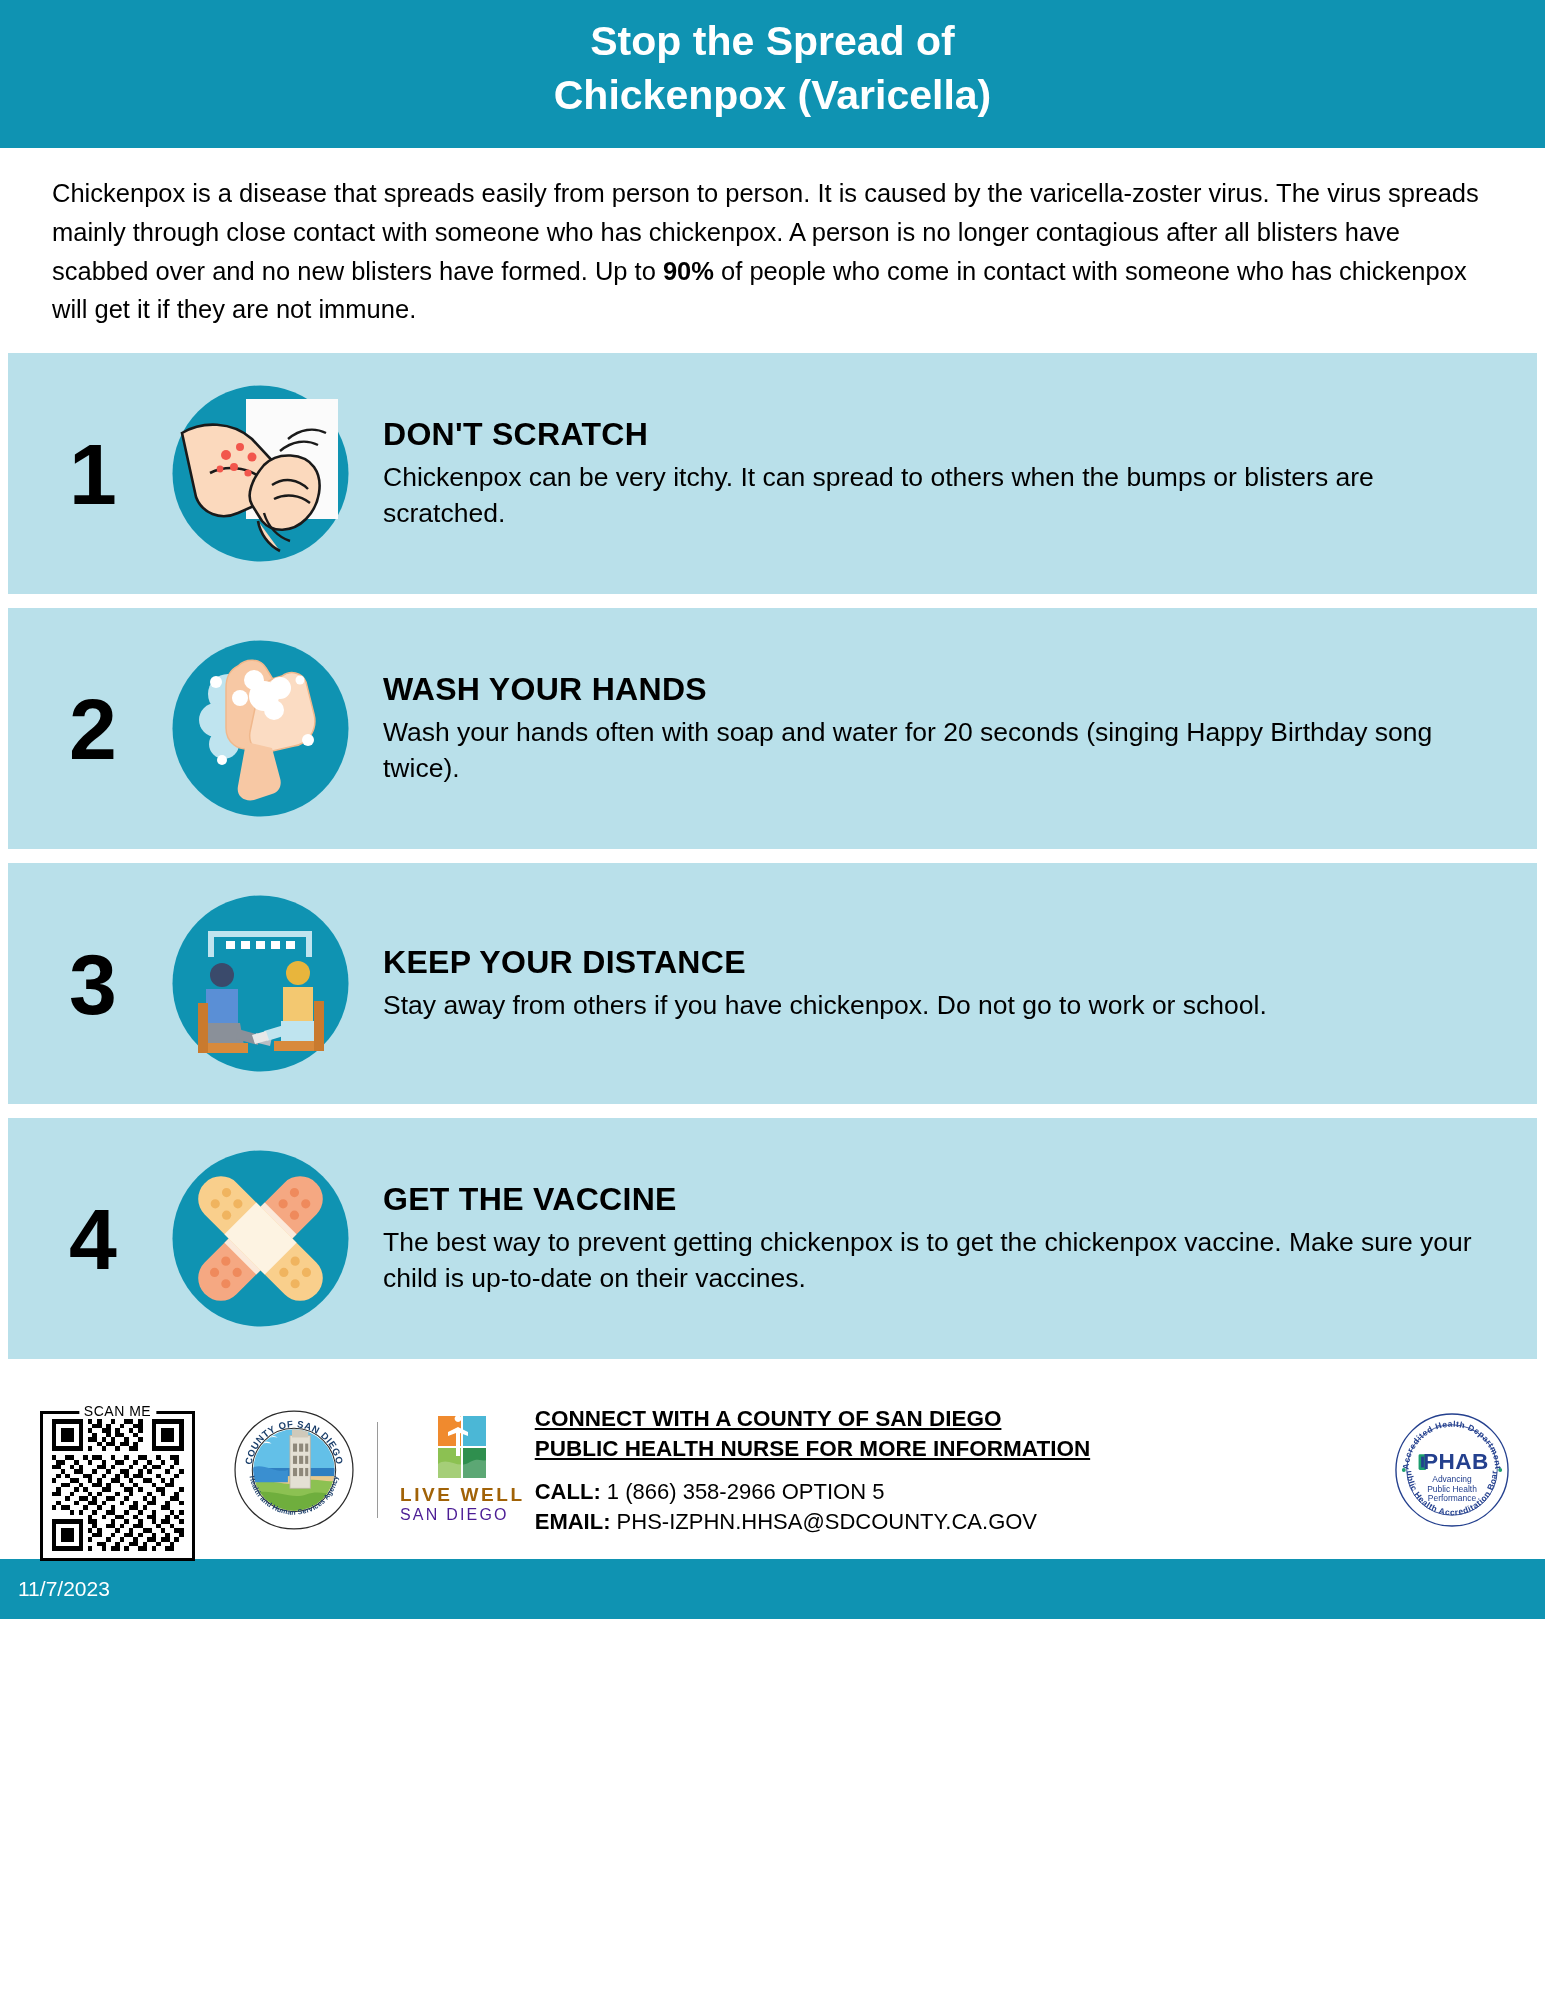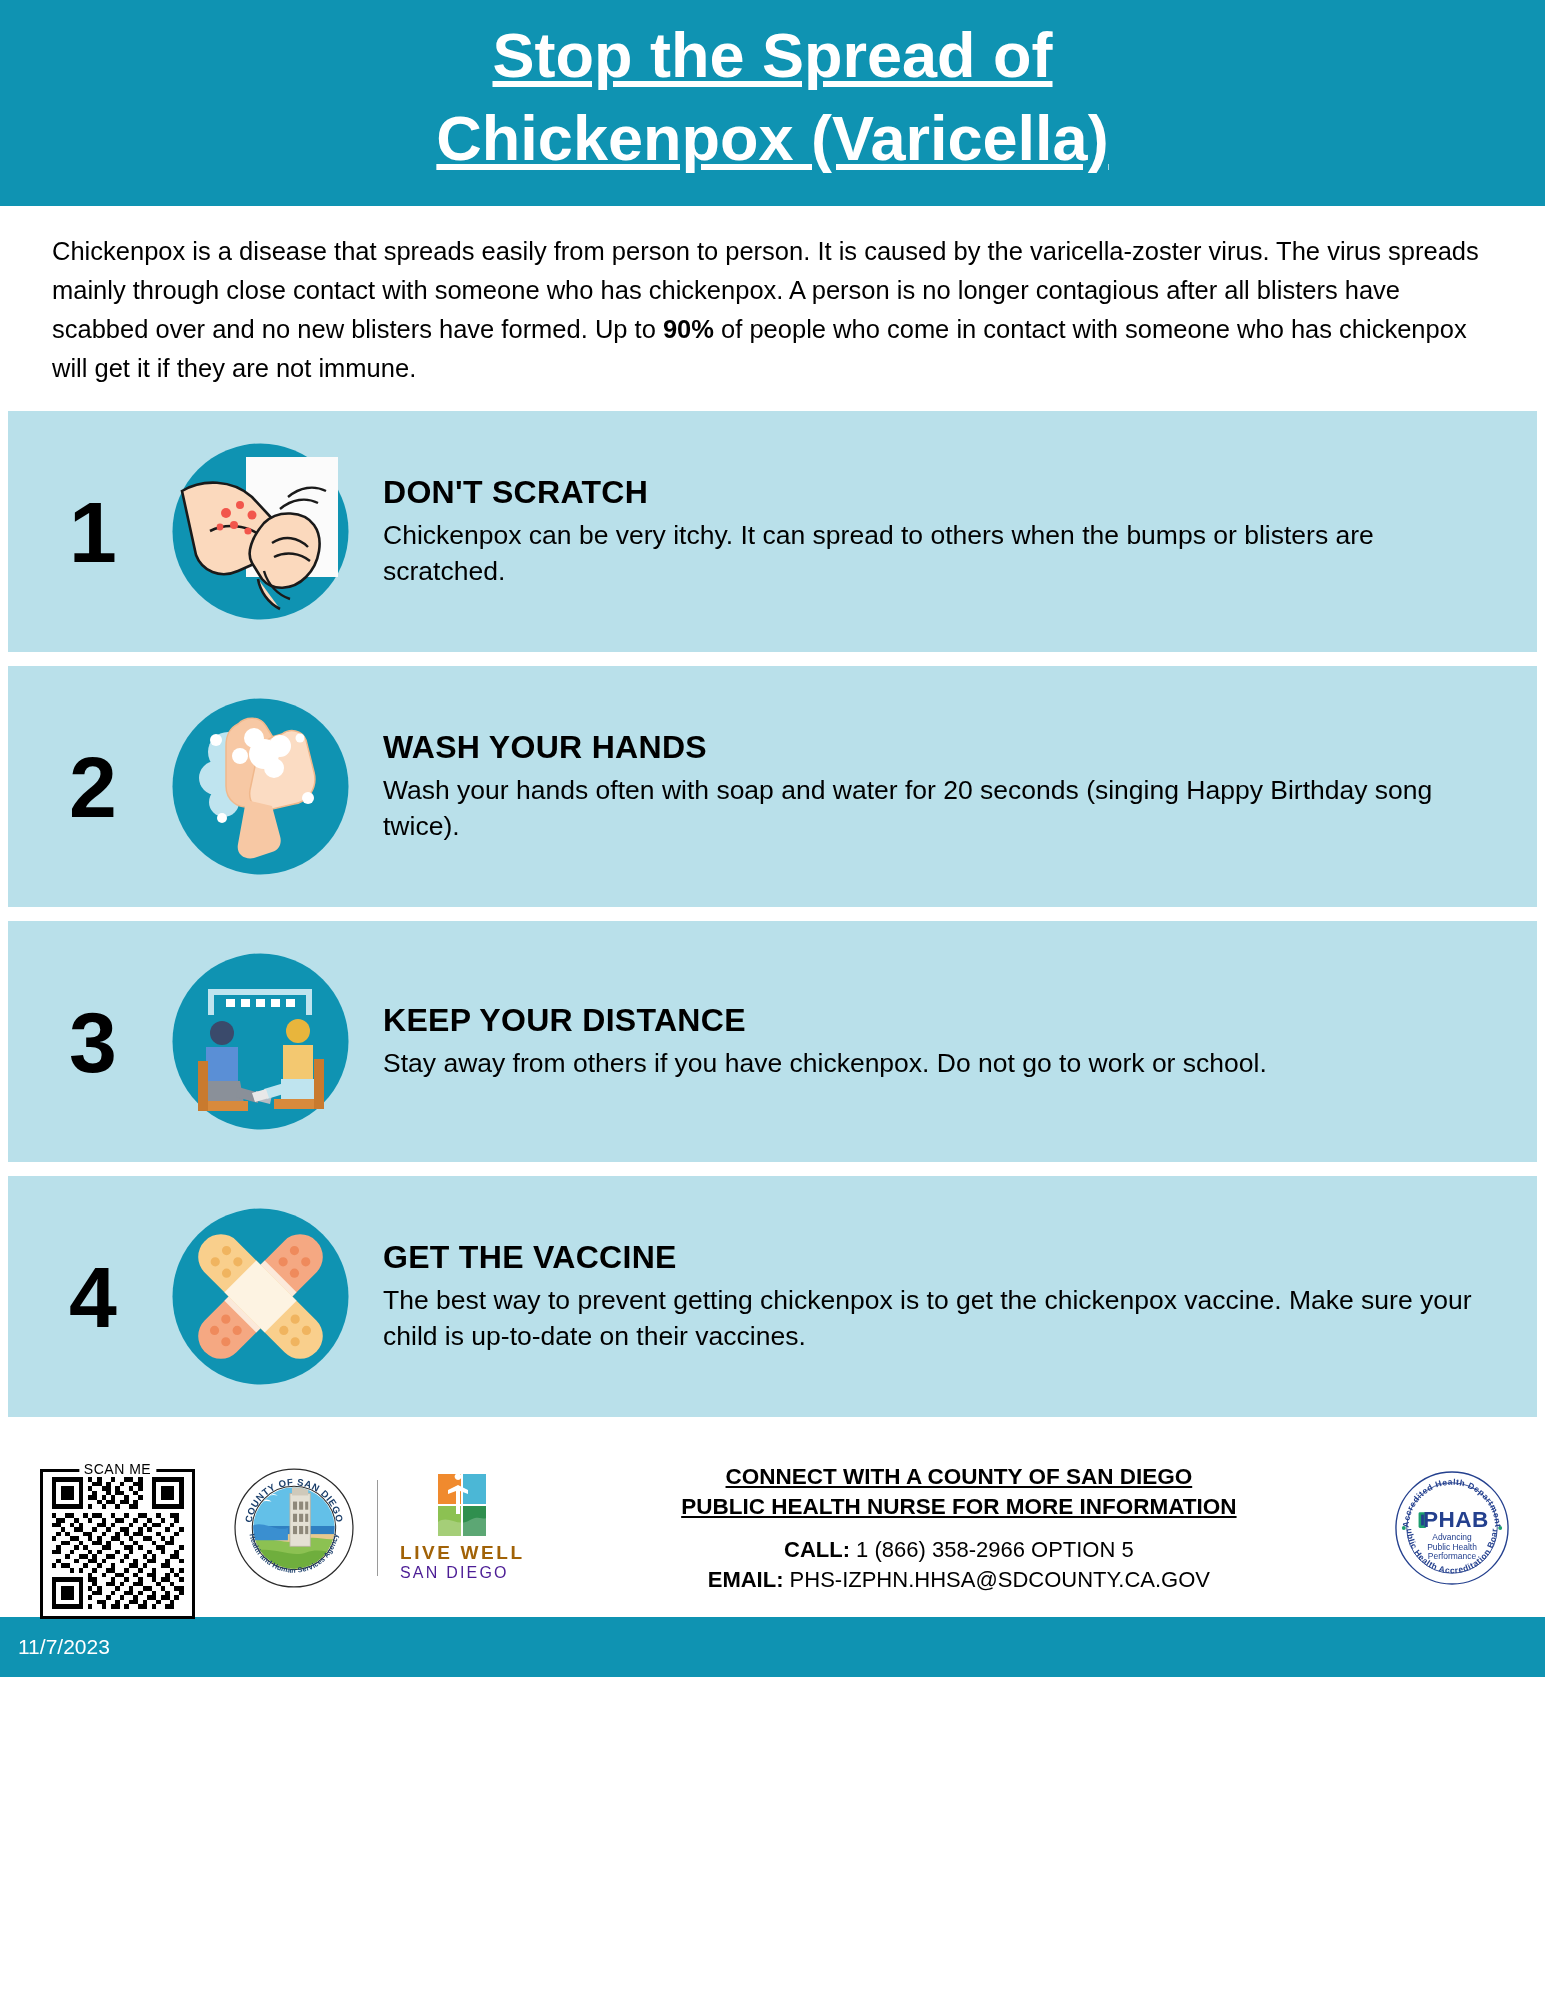--- a/index.html
+++ b/index.html
@@ -18,25 +18,24 @@
   }
 
   
   .header {
     background: #0f93b2;
     padding: 14px 0 26px 0;
     text-align: center;
   }
   .header h1 {
     color: #ffffff;
-    font-size: 63px;
+    font-size: 41px;
     font-weight: bold;
     line-height: 1.32;
     letter-spacing: 0px;
-    text-decoration: underline;
   }
   .header h1 .ln { display: block; }
 
   
   .intro {
     background: #ffffff;
     padding: 26px 52px 24px 52px;
   }
   .intro p {
     font-size: 25.5px;
@@ -142,21 +141,20 @@
     background: #9a9a9a;
     margin: 0 22px;
   }
   .livewell { text-align: left; }
   .lw-mark { width: 52px; height: 62px; display:block; margin: 0 auto 6px auto; }
   .lw-t1 { font-size: 19px; letter-spacing: 2.6px; color: #a16207; font-weight: 700; }
   .lw-t2 { font-size: 16px; letter-spacing: 2.2px; color: #4c1d95; }
 
   .contact {
     flex: 1 1 auto;
-    text-align: center;
     padding: 0 10px;
   }
   .contact .hdr {
     font-size: 22.5px;
     font-weight: bold;
     color: #000;
     text-decoration: underline;
     line-height: 1.32;
   }
   .contact .sp { height: 14px; }

